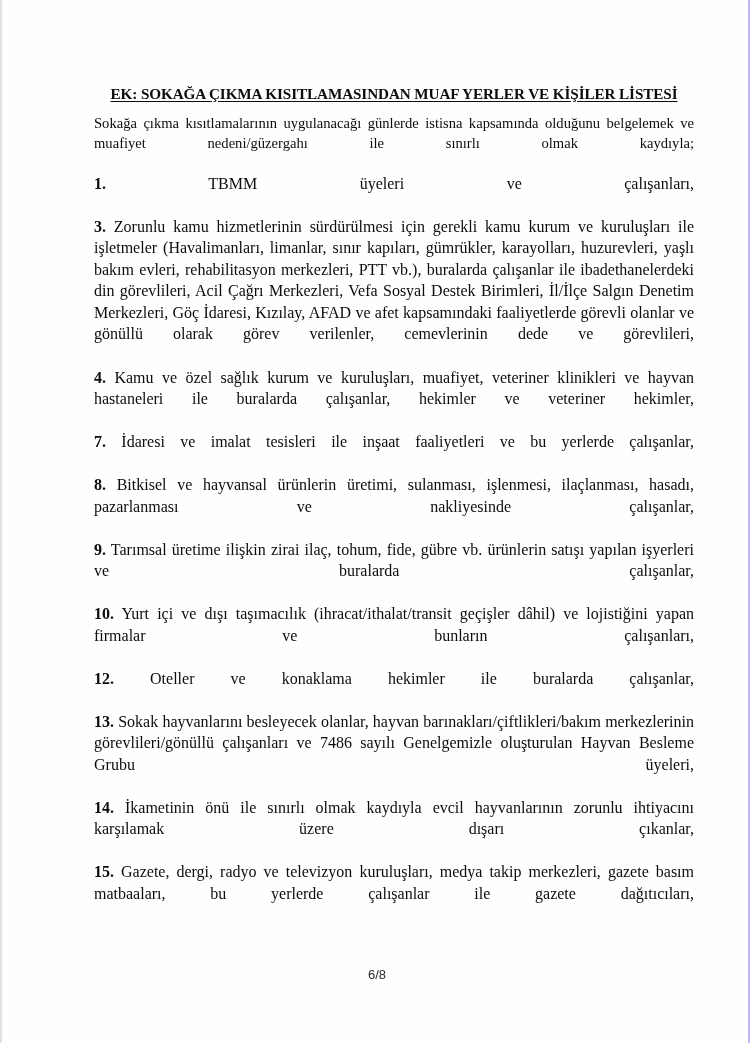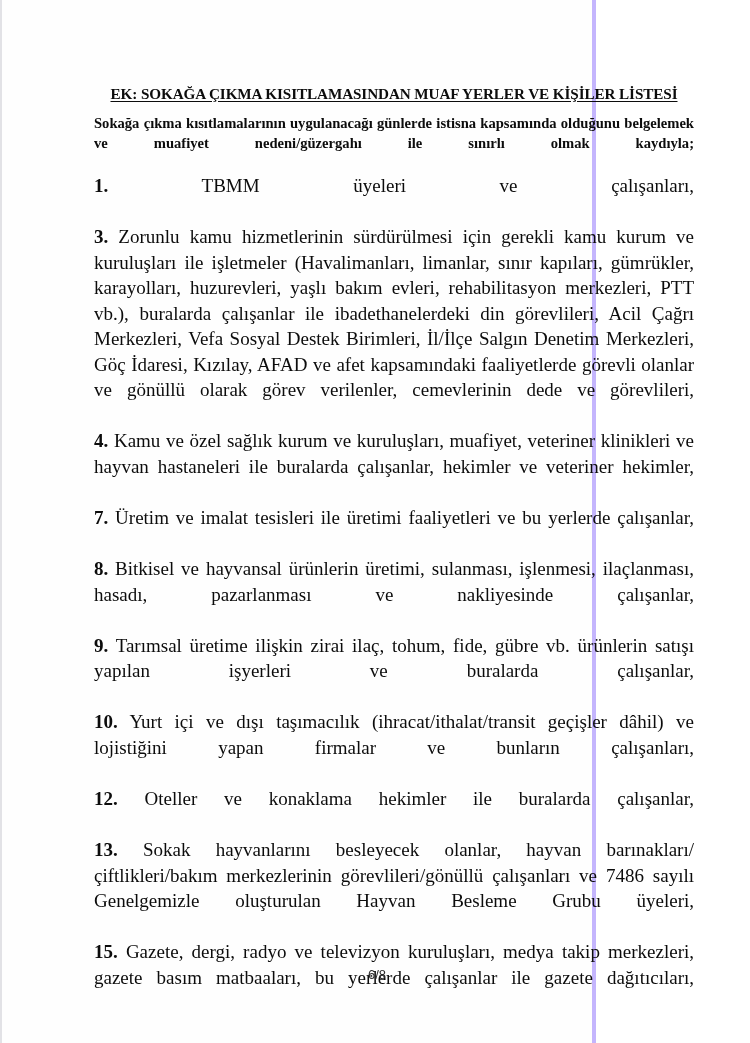--- a/index.html
+++ b/index.html
@@ -12,60 +12,60 @@
     background: #ffffff;
     font-family: "Liberation Serif", "DejaVu Serif", serif;
     color: #0c0c0c;
     position: relative;
     overflow: hidden;
   }
   .page {
     position: absolute;
     left: 0;
     top: 0;
-    width: 596px;
+    width: 750px;
     height: 1043px;
     background: #fefefe;
     box-sizing: border-box;
     border-left: 2px solid #e2e2e6;
-    border-right: 4px solid #c4b5fd;
+    border-right: 2px solid #c4b5fd;
   }
   .content {
     position: absolute;
     left: 92px;
     top: 84px;
     width: 600px;
   }
   .doc-title {
     font-size: 15.2px;
     font-weight: bold;
     text-align: center;
     text-decoration: underline;
     text-underline-offset: 2px;
     letter-spacing: -0.1px;
     margin: 0 0 11px 0;
     line-height: 1.25;
     white-space: nowrap;
   }
   .intro {
     font-size: 14.6px;
-    font-weight: bold;
+    font-weight: normal;
     text-align: justify;
     text-justify: inter-word;
     line-height: 1.345;
     margin: 0 0 0px 0;
     hyphens: none;
   }
   .list {
     margin: 0;
     padding: 0;
     list-style: none;
   }
   .item {
-    font-size: 19px;
+    font-size: 16px;
     text-align: justify;
     text-justify: inter-word;
     line-height: 1.345;
     margin: 0;
     padding: 0;
     hyphens: none;
   }
   .item .num {
     font-weight: bold;
   }
@@ -91,23 +91,24 @@
 <body>
 
 <div class="page">
   <div class="content">
     <h1 class="doc-title">EK: SOKAĞA ÇIKMA KISITLAMASINDAN MUAF YERLER VE KİŞİLER LİSTESİ</h1>
     <p class="intro">Sokağa çıkma kısıtlamalarının uygulanacağı günlerde istisna kapsamında olduğunu belgelemek ve muafiyet nedeni/güzergahı ile sınırlı olmak kaydıyla;</p>
     <ol class="list" id="exemption-list">
         <li class="item"><span class="num">1.</span><span class="txt"> TBMM üyeleri ve çalışanları,</span></li>
         <li class="item"><span class="num">3.</span><span class="txt"> Zorunlu kamu hizmetlerinin sürdürülmesi için gerekli kamu kurum ve kuruluşları ile işletmeler (Havalimanları, limanlar, sınır kapıları, gümrükler, karayolları, huzurevleri, yaşlı bakım evleri, rehabilitasyon merkezleri, PTT vb.), buralarda çalışanlar ile ibadethanelerdeki din görevlileri, Acil Çağrı Merkezleri, Vefa Sosyal Destek Birimleri, İl/İlçe Salgın Denetim Merkezleri, Göç İdaresi, Kızılay, AFAD ve afet kapsamındaki faaliyetlerde görevli olanlar ve gönüllü olarak görev verilenler, cemevlerinin dede ve görevlileri,</span></li>
         <li class="item"><span class="num">4.</span><span class="txt"> Kamu ve özel sağlık kurum ve kuruluşları, muafiyet, veteriner klinikleri ve hayvan hastaneleri ile buralarda çalışanlar, hekimler ve veteriner hekimler,</span></li>
-        <li class="item"><span class="num">7.</span><span class="txt"> Üretim ve imalat tesisleri ile üretimi faaliyetleri ve bu yerlerde çalışanlar,</span></li>
+        <li class="item"><span class="num">7.</span><span class="txt"> İdaresi ve imalat tesisleri ile inşaat faaliyetleri ve bu yerlerde çalışanlar,</span></li>
         <li class="item"><span class="num">8.</span><span class="txt"> Bitkisel ve hayvansal ürünlerin üretimi, sulanması, işlenmesi, ilaçlanması, hasadı, pazarlanması ve nakliyesinde çalışanlar,</span></li>
         <li class="item"><span class="num">9.</span><span class="txt"> Tarımsal üretime ilişkin zirai ilaç, tohum, fide, gübre vb. ürünlerin satışı yapılan işyerleri ve buralarda çalışanlar,</span></li>
         <li class="item"><span class="num">10.</span><span class="txt"> Yurt içi ve dışı taşımacılık (ihracat/ithalat/transit geçişler dâhil) ve lojistiğini yapan firmalar ve bunların çalışanları,</span></li>
         <li class="item"><span class="num">12.</span><span class="txt"> Oteller ve konaklama hekimler ile buralarda çalışanlar,</span></li>
         <li class="item"><span class="num">13.</span><span class="txt"> Sokak hayvanlarını besleyecek olanlar, hayvan barınakları/çiftlikleri/bakım merkezlerinin görevlileri/gönüllü çalışanları ve 7486 sayılı Genelgemizle oluşturulan Hayvan Besleme Grubu üyeleri,</span></li>
+        <li class="item"><span class="num">14.</span><span class="txt"> İkametinin önü ile sınırlı olmak kaydıyla evcil hayvanlarının zorunlu ihtiyacını karşılamak üzere dışarı çıkanlar,</span></li>
         <li class="item"><span class="num">15.</span><span class="txt"> Gazete, dergi, radyo ve televizyon kuruluşları, medya takip merkezleri, gazete basım matbaaları, bu yerlerde çalışanlar ile gazete dağıtıcıları,</span></li>
       </ol>
   </div>
   <div class="footer">6/8</div>
 </div>
 
 </body></html>

